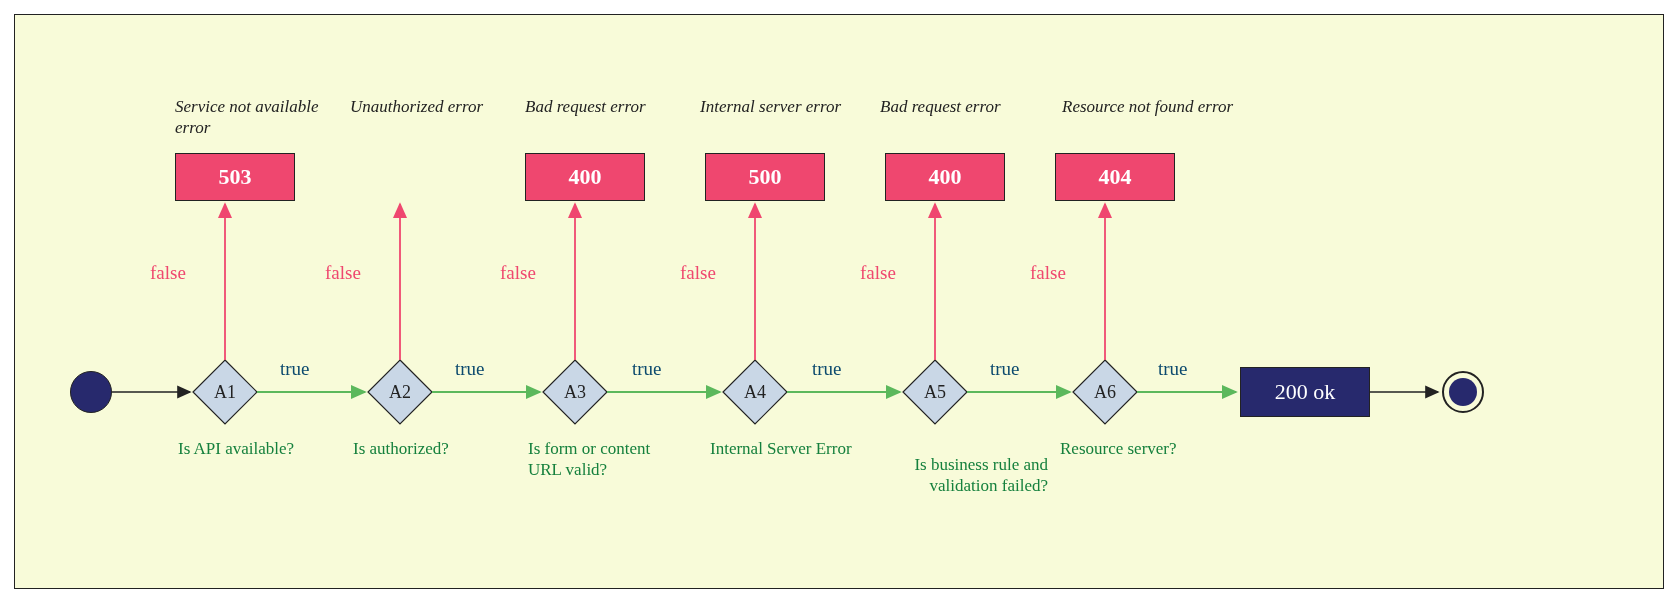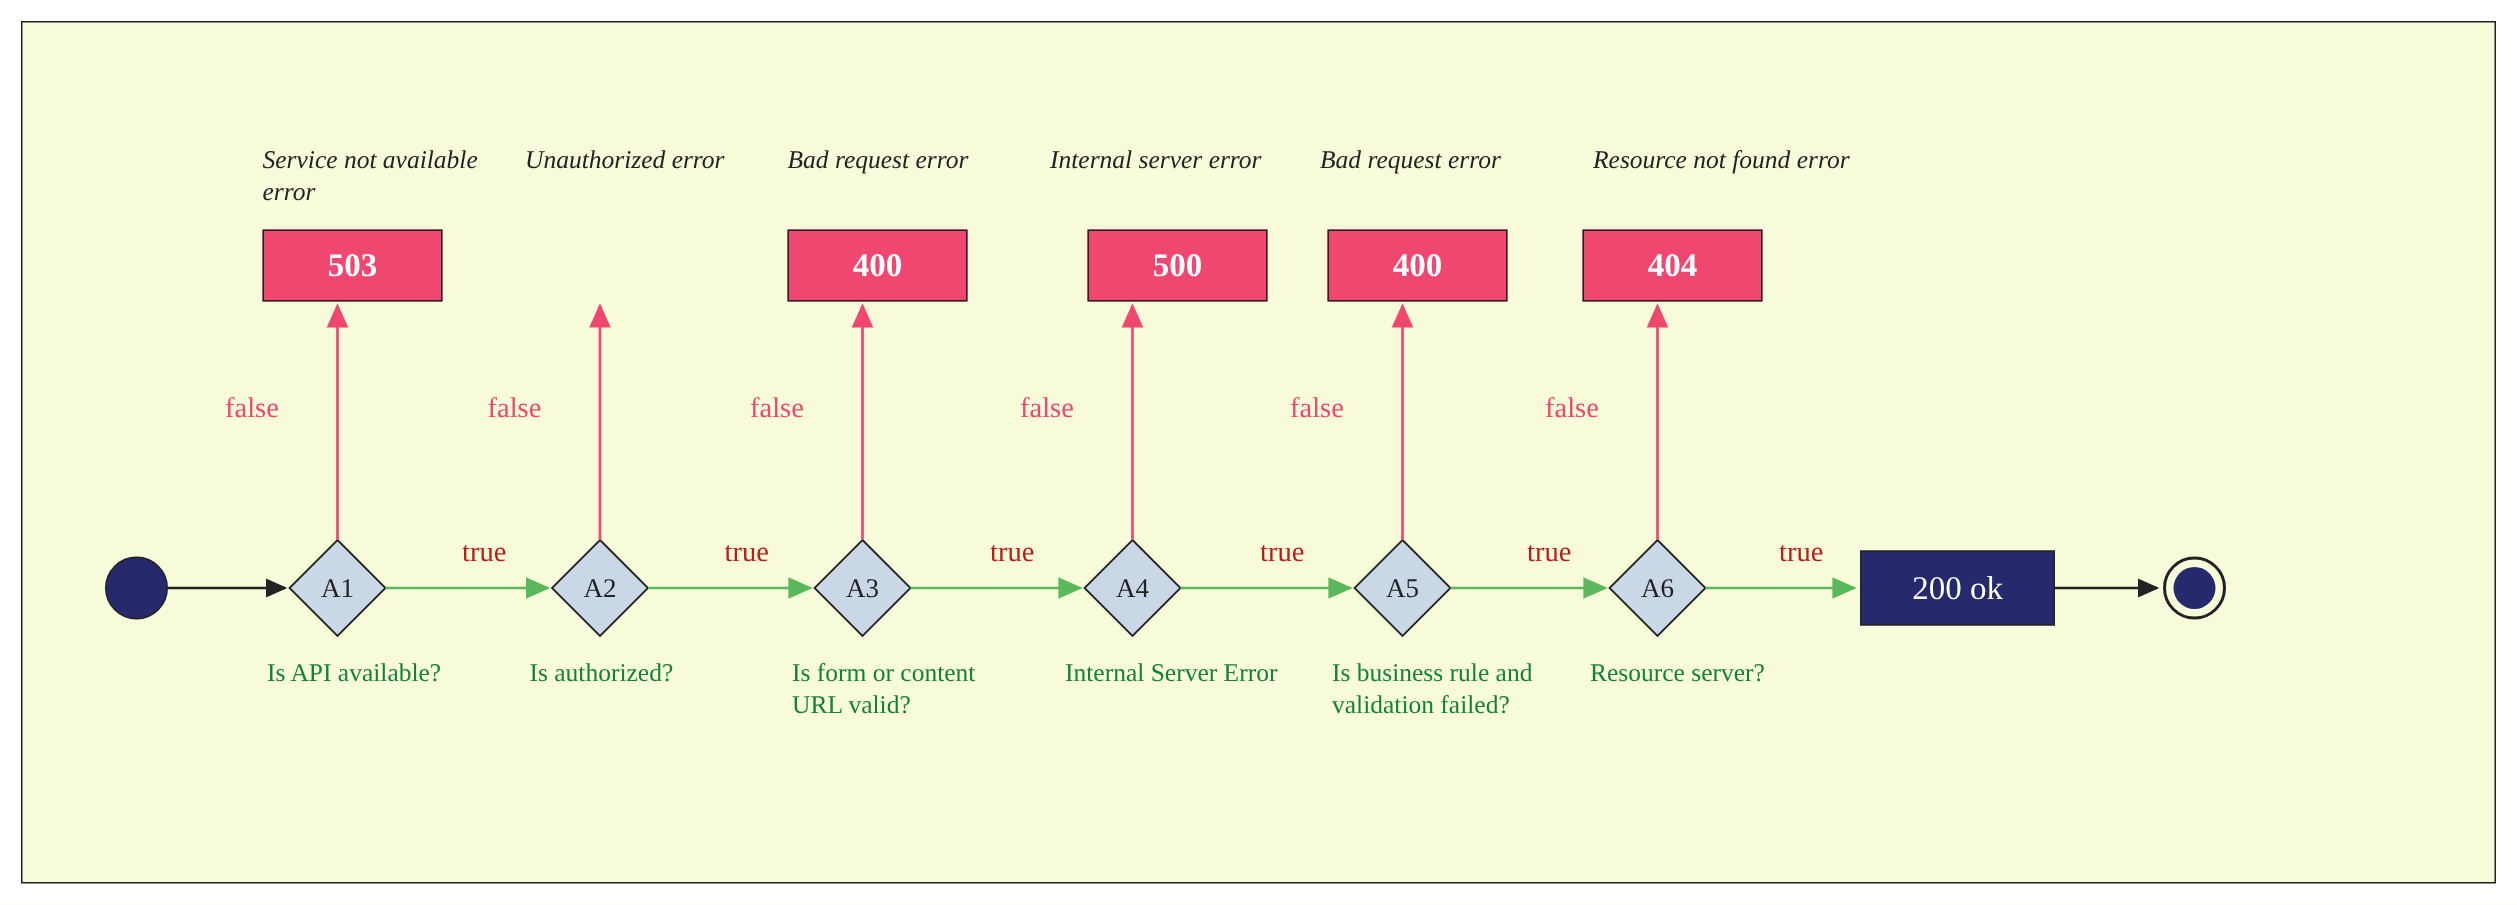--- a/index.html
+++ b/index.html
@@ -51,21 +51,21 @@
     font-size: 17px;
     color: #15803d;
     line-height: 1.25;
     width: 170px;
   }
   .edge-label {
     position: absolute;
     font-size: 19px;
     pointer-events: none;
   }
-  .green-text { color: #b91c1c; margin-left: 28px; }
+  .green-text { color: #0c4a6e; }
   .red-text { color: #ef476f; }
   .success-box {
     position: absolute;
     width: 130px;
     height: 50px;
     background: #27296d;
     border: 1.5px solid #222;
     color: #fff;
     font-size: 22px;
     display: flex;
@@ -165,21 +165,21 @@
 
   <div class="start-circle" style="left:70px; top:371px;"></div>
   <div class="end-circle" style="left:1442px; top:371px;"></div>
 
   <div class="error-box" style="left:175px; top:153px;">
       <span>503</span>
     </div>
   <div class="error-box" style="left:525px; top:153px;">
       <span>400</span>
     </div>
-  <div class="error-box" style="left:705px; top:153px;margin-left:20px;">
+  <div class="error-box" style="left:705px; top:153px;">
       <span>500</span>
     </div>
   <div class="error-box" style="left:885px; top:153px;">
       <span>400</span>
     </div>
   <div class="error-box" style="left:1055px; top:153px;">
       <span>404</span>
     </div>
 
   <div class="success-box" style="left:1240px; top:367px;">
@@ -190,21 +190,21 @@
   <div class="error-label" style="left:350px; top:96px;">Unauthorized error</div>
   <div class="error-label" style="left:525px; top:96px;">Bad request error</div>
   <div class="error-label" style="left:700px; top:96px;">Internal server error</div>
   <div class="error-label" style="left:880px; top:96px;">Bad request error</div>
   <div class="error-label" style="left:1050px; top:96px; width:200px;margin-left:12px;">Resource not found error</div>
 
   <div class="node-label" style="left:178px; top:438px;">Is API available?</div>
   <div class="node-label" style="left:353px; top:438px;">Is authorized?</div>
   <div class="node-label" style="left:528px; top:438px; width:150px;">Is form or content URL valid?</div>
   <div class="node-label" style="left:710px; top:438px;">Internal Server Error</div>
-  <div class="node-label" style="left:888px; top:438px; width:160px;">Is business rule and validation failed?</div>
+  <div class="node-label" style="left:888px; top:454px; width:160px;text-align:right;">Is business rule and validation failed?</div>
   <div class="node-label" style="left:1060px; top:438px;">Resource server?</div>
 
   <div class="edge-label green-text" style="left:280px; top:358px;">true</div>
   <div class="edge-label green-text" style="left:455px; top:358px;">true</div>
   <div class="edge-label green-text" style="left:632px; top:358px;">true</div>
   <div class="edge-label green-text" style="left:812px; top:358px;">true</div>
   <div class="edge-label green-text" style="left:990px; top:358px;">true</div>
   <div class="edge-label green-text" style="left:1158px; top:358px;">true</div>
 
   <div class="edge-label red-text" style="left:150px; top:262px;">false</div>

